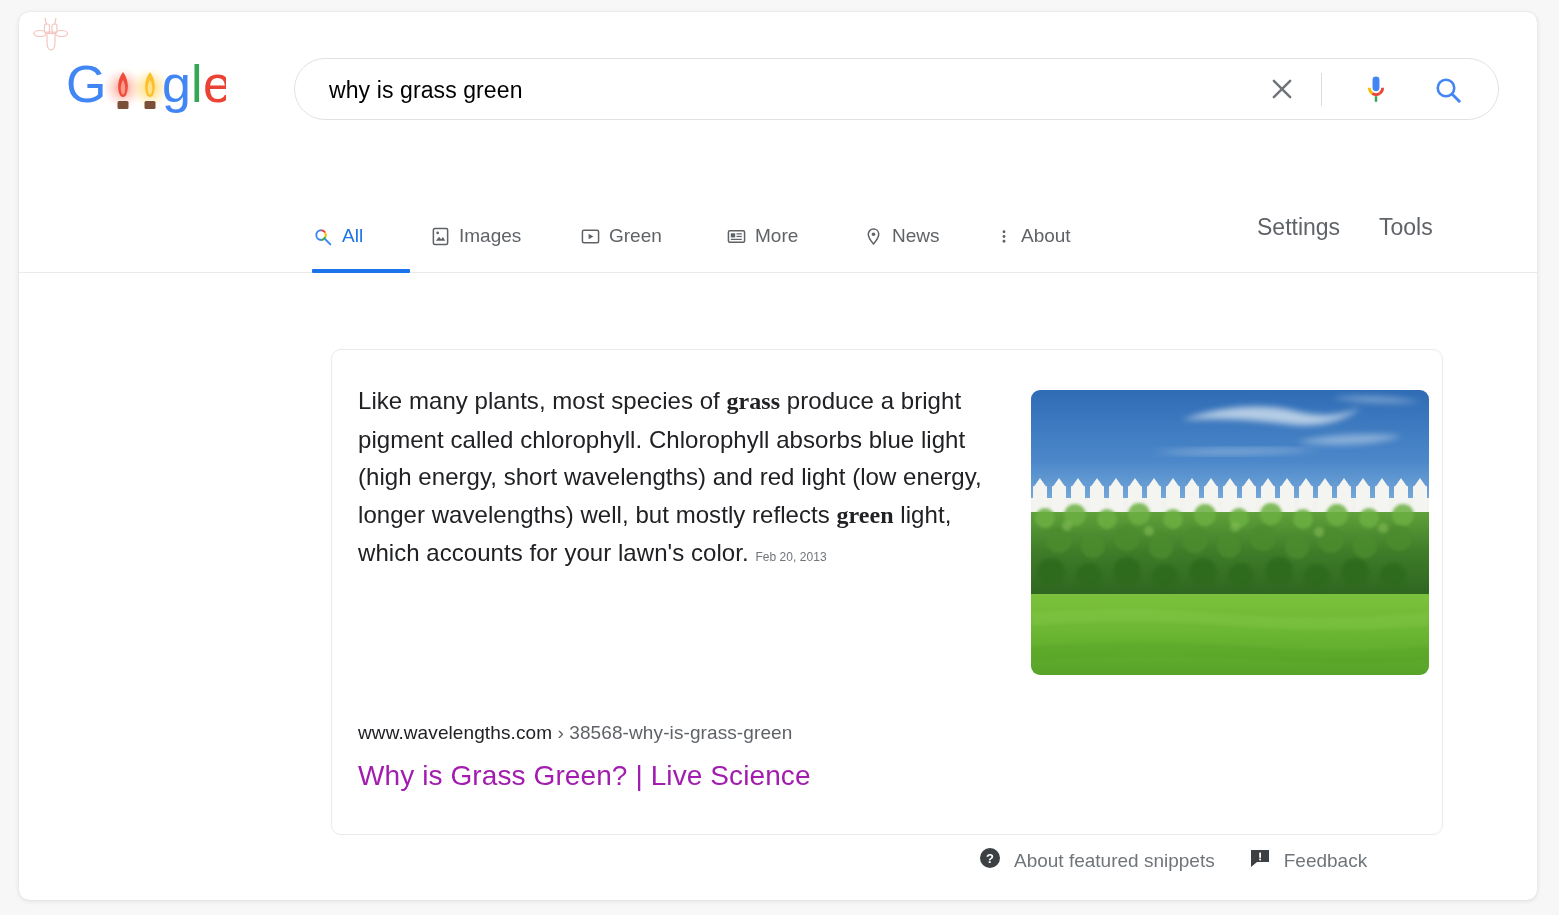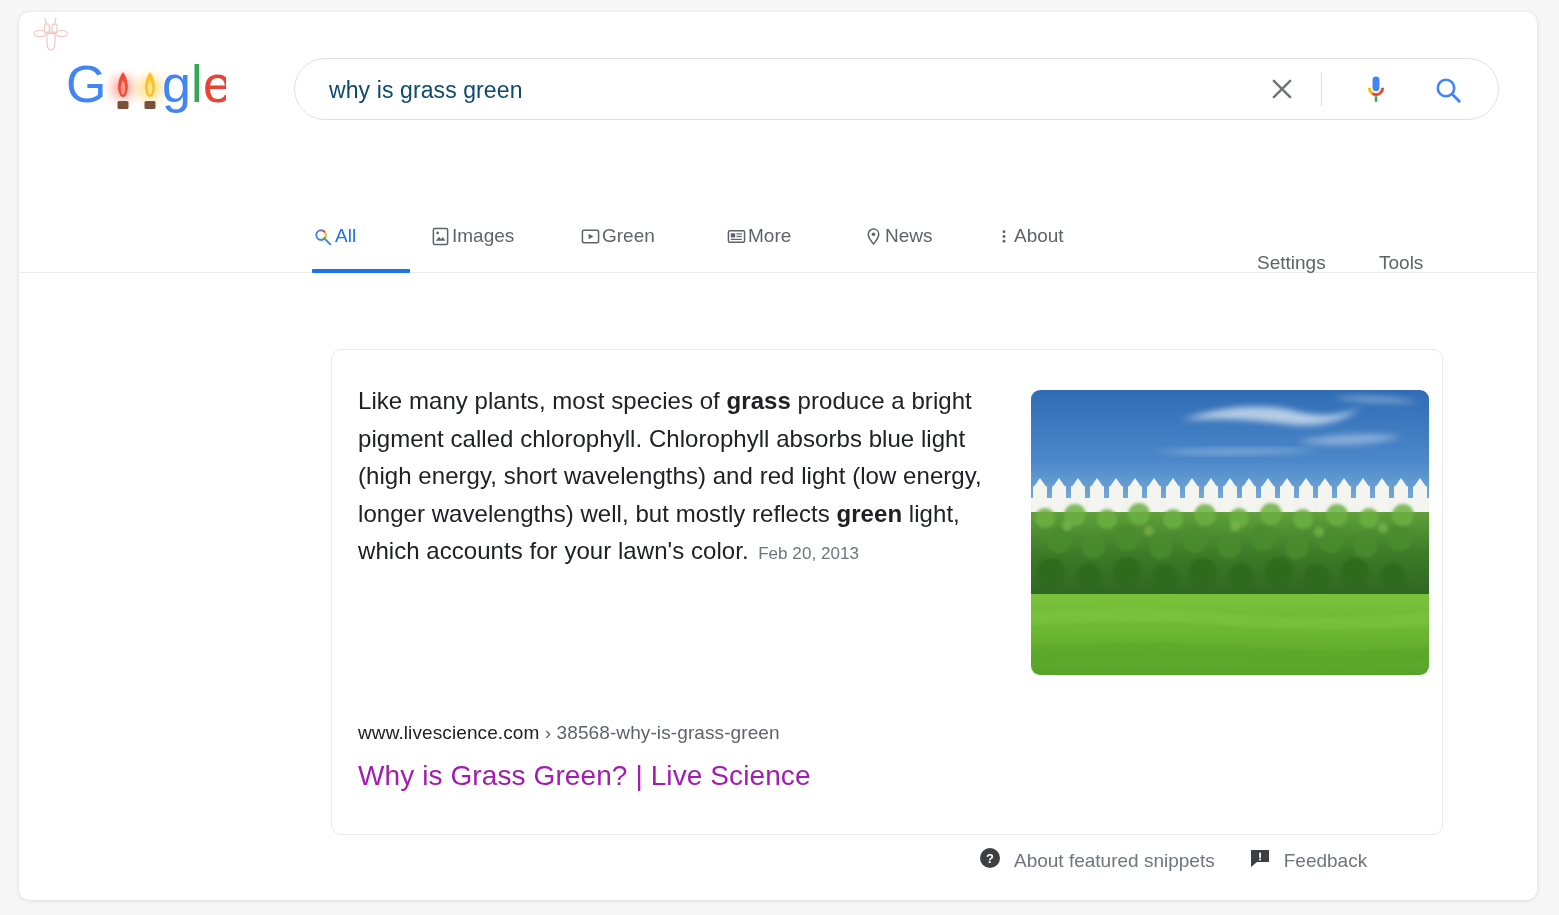--- a/index.html
+++ b/index.html
@@ -71,21 +71,21 @@
     position: absolute;
     left: 32px;
     top: 0;
     width: 930px;
     height: 60px;
     border: none;
     outline: none;
     background: transparent;
     font-family: "Liberation Sans", sans-serif;
     font-size: 23px;
-    color: #0c4a6e;
+    color: #000000;
     letter-spacing: 0.1px;
   }
   #clear-icon {
     position: absolute;
     right: 202px;
     top: 16px;
     width: 28px;
     height: 28px;
     cursor: pointer;
   }
@@ -129,43 +129,43 @@
     width: 100%;
     height: 1px;
     background: #ebebeb;
   }
   .tab {
     position: absolute;
     top: 12px;
     height: 44px;
     display: flex;
     align-items: center;
-    gap: 2px;
+    gap: 9px;
     font-size: 19px;
     color: #5f6368;
     cursor: pointer;
     white-space: nowrap;
   }
   .tab.active { color: #1a73e8; }
   .tab-underline {
     position: absolute;
     top: 67px;
     height: 4px;
     background: #1a73e8;
     border-radius: 1px;
   }
   .tab-icon { display: inline-flex; align-items: center; }
 
   .right-link {
     position: absolute;
-    top: 28px;
+    top: 12px;
     height: 44px;
     display: flex;
-    align-items: flex-end;
-    font-size: 19px;
+    align-items: flex-start;
+    font-size: 23px;
     color: #5f6368;
     cursor: pointer;
     white-space: nowrap;
   }
 
   
   #result-stats {
     position: absolute;
     left: 308px;
     top: 272px;
@@ -189,23 +189,23 @@
   #snippet-text {
     position: absolute;
     left: 26px;
     top: 32px;
     width: 628px;
     font-size: 24px;
     line-height: 37.6px;
     color: #202124;
     letter-spacing: 0.05px;
   }
-  #snippet-text b { font-weight: bold; }
+  #snippet-text b { font-weight: bold; font-family: Liberation Serif, serif; }
   #snippet-date {
-    font-size: 17px;
+    font-size: 12px;
     color: #70757a;
     white-space: nowrap;
   }
 
   
   #snippet-image {
     position: absolute;
     left: 699px;
     top: 40px;
     width: 398px;
@@ -545,21 +545,21 @@
 
         <rect x="0" y="204" width="398" height="81" fill="url(#lawnGrad)"></rect>
         <g opacity="0.25" filter="url(#blurHedge)">
           <path d="M0 222 Q100 214 200 224 Q300 232 398 222 L398 236 Q300 244 200 236 Q100 228 0 236 Z" fill="#8ed152"></path>
           <path d="M0 256 Q120 248 240 258 Q330 264 398 256 L398 270 Q330 276 240 270 Q120 262 0 270 Z" fill="#4f9a24"></path>
         </g>
       </svg>
     </div>
 
     <div id="source-url">
-      <span>www.livescience.com</span><span class="path"> › </span><span class="path">38568-why-is-grass-green</span>
+      <span>www.wavelengths.com</span><span class="path"> › </span><span class="path">38568-why-is-grass-green</span>
     </div>
 
     <div id="result-title">Why is Grass Green? | Live Science</div>
   </div>
 
   <div id="snippet-footer">
     <div class="footer-item">
       <span>
         <svg width="22" height="22" viewBox="0 0 22 22">
           <circle cx="11" cy="11" r="10" fill="#3c4043"></circle>

